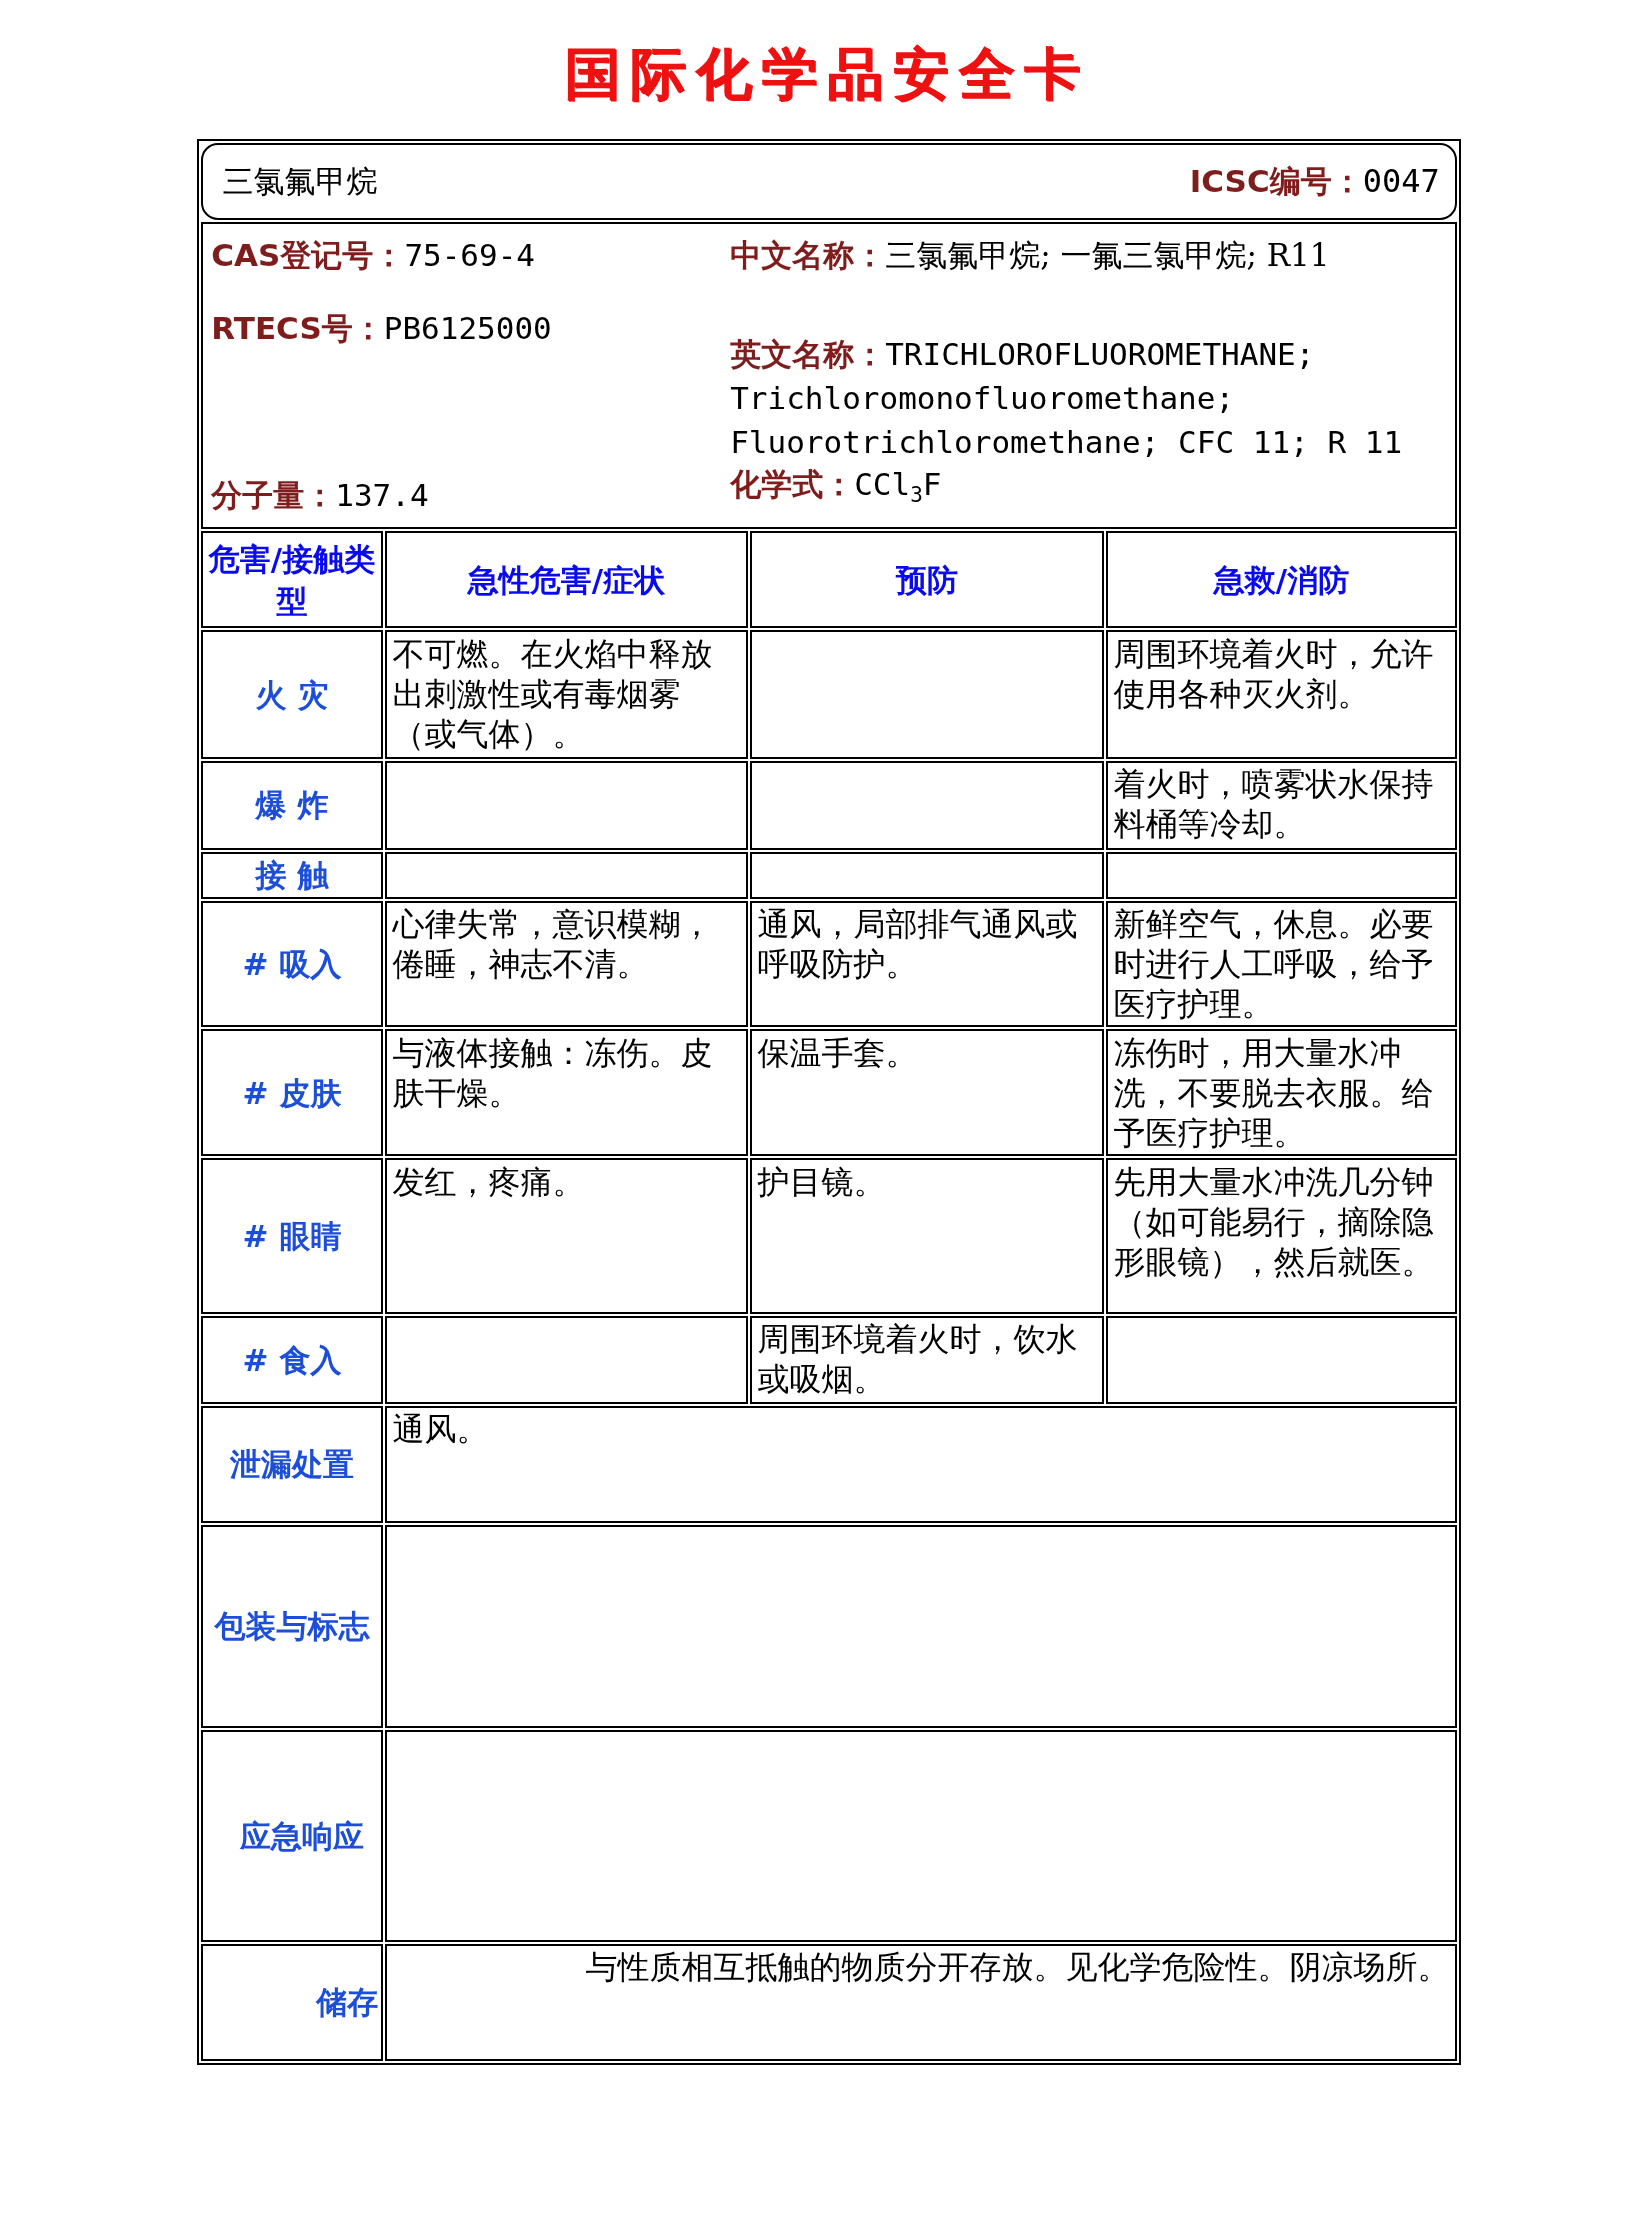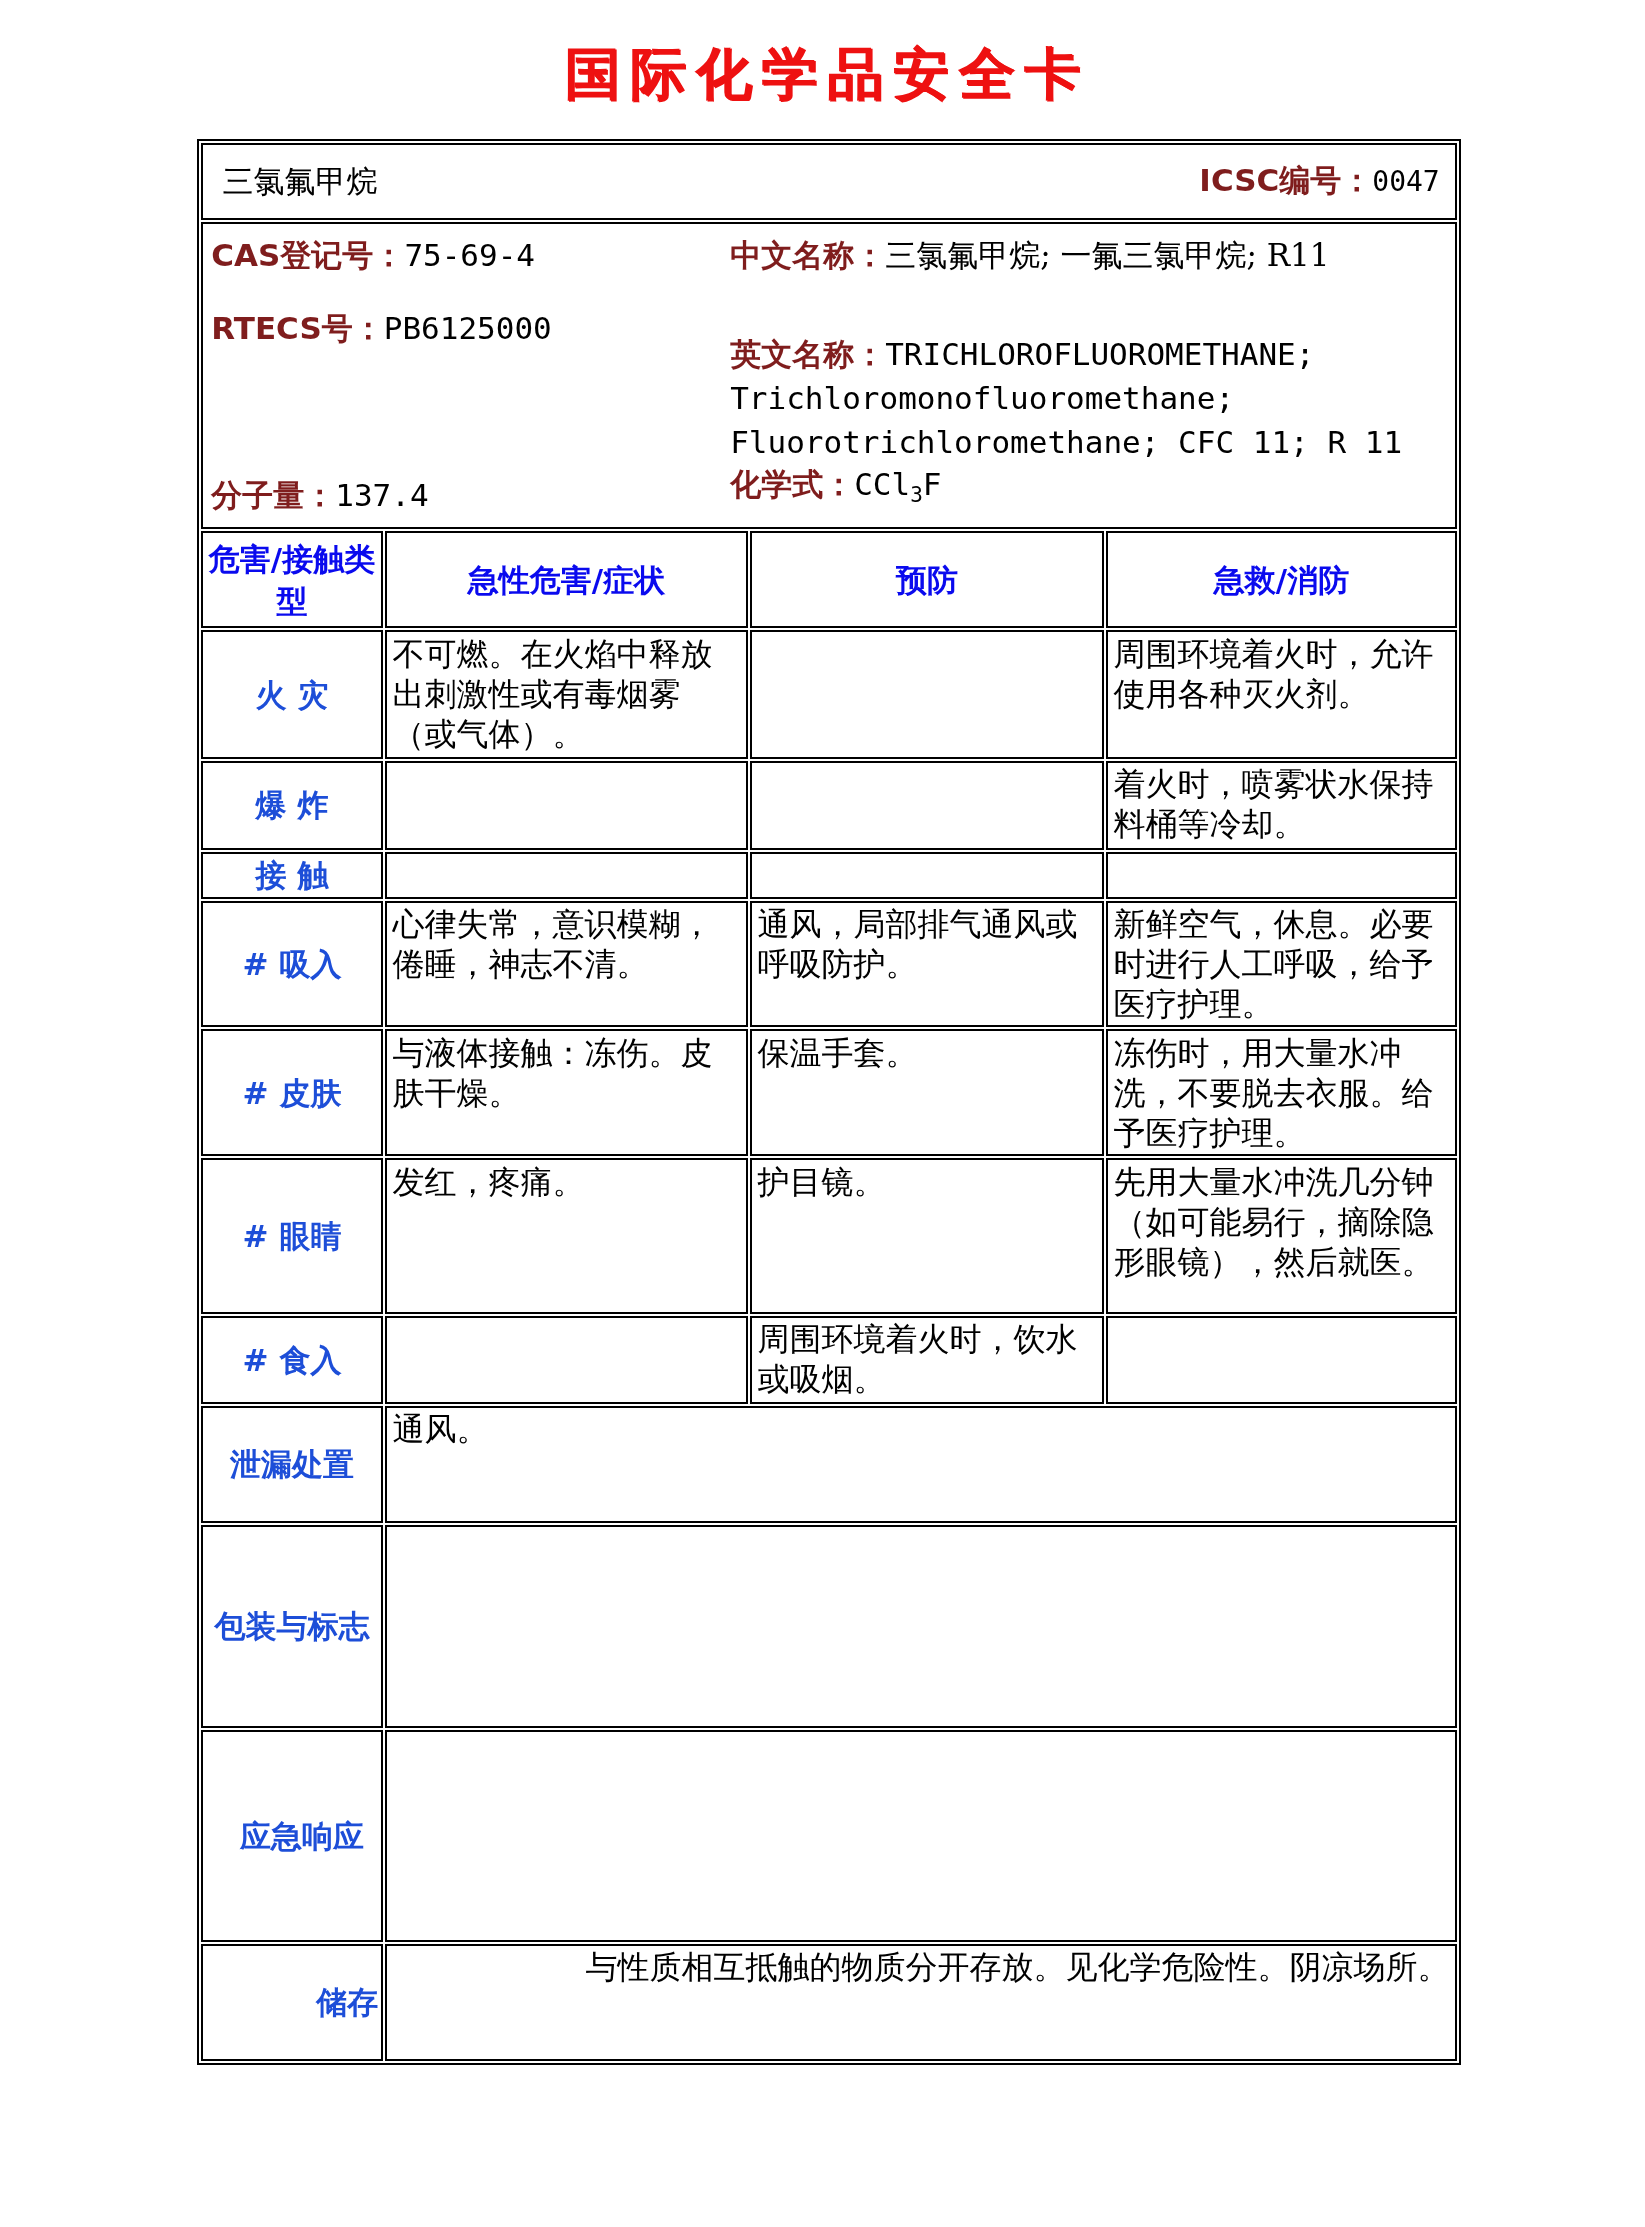--- a/index.html
+++ b/index.html
@@ -36,39 +36,39 @@
     font-family:"DejaVu Sans","Liberation Sans",sans-serif;
     padding:1.4px 2.8px;
   }
   td.hdr{
     vertical-align:middle;text-align:center;
     color:#0a0aee;font-weight:bold;font-size:31px;line-height:42px;
     font-family:"DejaVu Sans","Liberation Sans",sans-serif;
   }
   .mono{font-family:"DejaVu Sans Mono","Liberation Mono",monospace;}
   
-  tr.r-name  td{height:70px;}
+  tr.r-name  td{height:70px;border-radius:17px;}
   tr.r-info  td{height:268px;}
   tr.r-hdr   td{height:90px;}
   tr.r-fire  td{height:122px;}
   tr.r-expl  td{height:82px;}
   tr.r-cont  td{height:35px;}
   tr.r-inh   td{height:117px;}
   tr.r-skin  td{height:115px;}
   tr.r-eye   td{height:149px;}
   tr.r-ing   td{height:81px;}
   tr.r-spill td{height:110px;}
   tr.r-pack  td{height:197px;}
   tr.r-emer  td{height:205px;padding-left:23px;}
   tr.r-stor  td{height:110px;text-align:right;}
   
   .name-flex{display:flex;justify-content:space-between;align-items:center;height:100%;}
   .substance{font-size:31px;padding-left:14px;}
   .icsc{padding-right:9.7px;font-size:31px;}
-  .icsc .num{font-size:28px;}
+  .icsc .num{font-size:32px;}
   
   td.info-cell{padding:11px 8.3px 12.5px 8.3px;}
   .info-flex{display:flex;height:100%;}
   .info-left{width:42%;display:flex;flex-direction:column;}
   .info-right{width:58%;display:flex;flex-direction:column;}
   .info-line{font-size:31px;line-height:40px;}
   .line-rtecs{margin-top:33px;}
   .line-mw{margin-top:auto;}
   .line-en{margin-top:57px;}
   .en-extra{font-size:31px;line-height:44px;}

